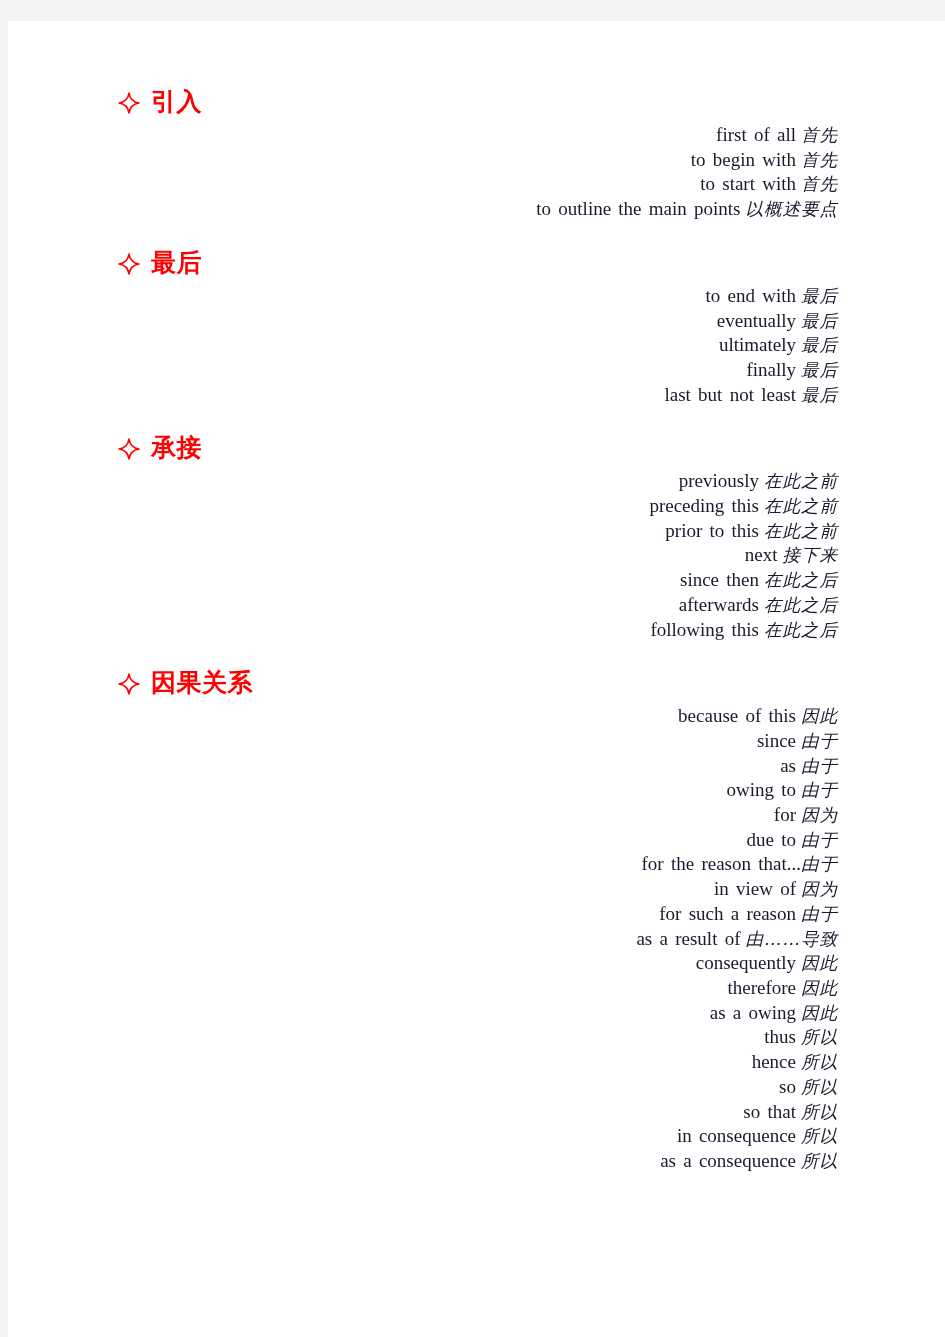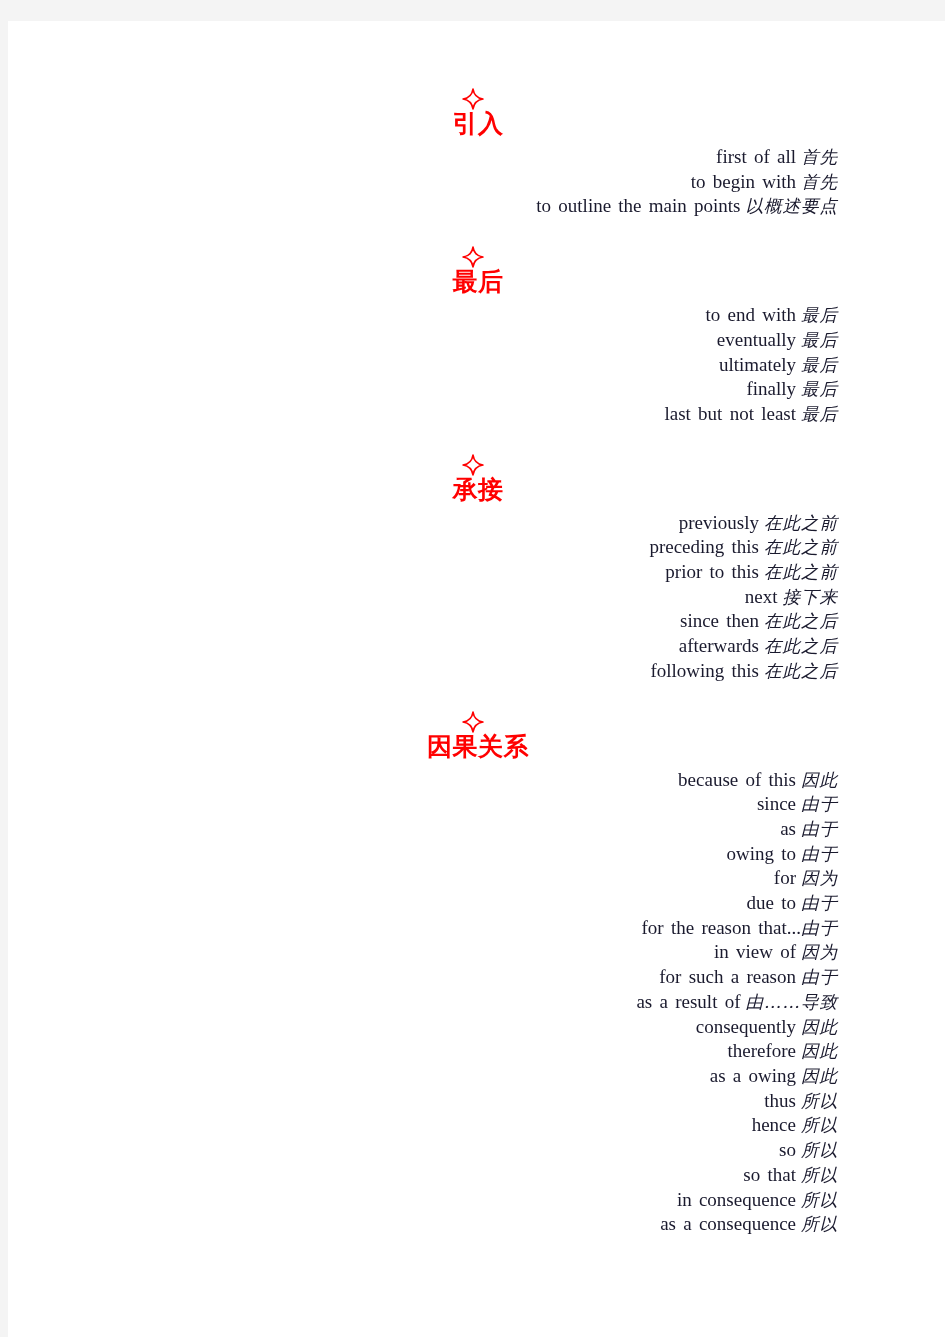--- a/index.html
+++ b/index.html
@@ -39,21 +39,20 @@
   .section-heading {
     display: flex;
     align-items: center;
     color: #ff0000;
     font-family: "DejaVu Sans", "Liberation Sans", sans-serif;
     font-weight: bold;
     font-size: 25px;
     line-height: 30px;
     margin: 0 0 6px 0;
     white-space: nowrap;
-    flex-direction: column;
   }
 
   .star-icon {
     display: inline-block;
     width: 22px;
     height: 22px;
     margin-right: 11px;
     flex: 0 0 auto;
     position: relative;
     top: 1px;
@@ -103,20 +102,21 @@
           <span class="star-icon">
             <svg viewBox="0 0 24 24" width="22" height="22" aria-hidden="true">
               <path d="M12 1.2 C12.9 7.0 17.0 11.1 22.8 12 C17.0 12.9 12.9 17.0 12 22.8 C11.1 17.0 7.0 12.9 1.2 12 C7.0 11.1 11.1 7.0 12 1.2 Z" fill="none" stroke="#ff0000" stroke-width="1.8" stroke-linejoin="round"></path>
             </svg>
           </span>
           <span class="section-title">引入</span>
         </div>
         <ul class="entries">
           <li class="entry"><span class="en">first of all</span><span class="gap"></span><span class="zh">首先</span></li>
           <li class="entry"><span class="en">to begin with</span><span class="gap"></span><span class="zh">首先</span></li>
+          <li class="entry"><span class="en">to start with</span><span class="gap"></span><span class="zh">首先</span></li>
           <li class="entry"><span class="en">to outline the main points</span><span class="gap"></span><span class="zh">以概述要点</span></li>
         </ul>
       </div>
       <div class="section">
         <div class="section-heading">
           <span class="star-icon">
             <svg viewBox="0 0 24 24" width="22" height="22" aria-hidden="true">
               <path d="M12 1.2 C12.9 7.0 17.0 11.1 22.8 12 C17.0 12.9 12.9 17.0 12 22.8 C11.1 17.0 7.0 12.9 1.2 12 C7.0 11.1 11.1 7.0 12 1.2 Z" fill="none" stroke="#ff0000" stroke-width="1.8" stroke-linejoin="round"></path>
             </svg>
           </span>

